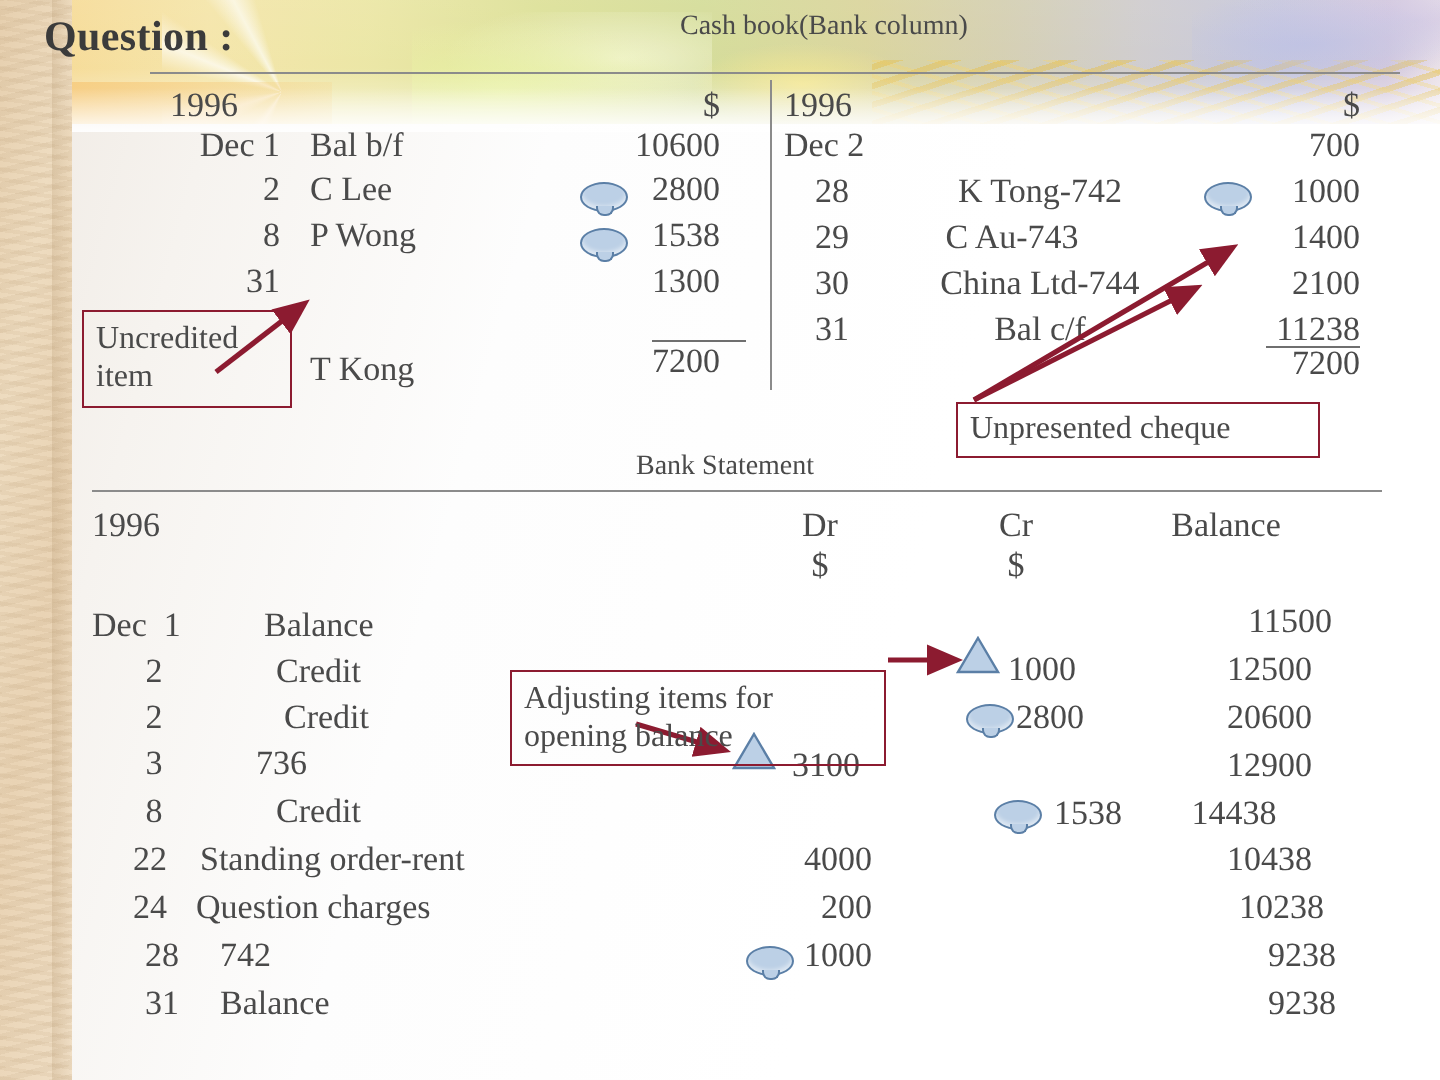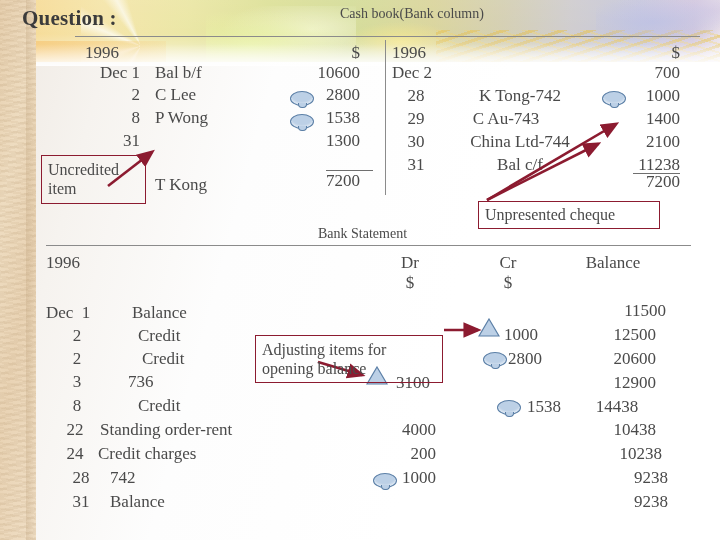--- a/index.html
+++ b/index.html
@@ -299,21 +299,21 @@
   <div class="oval" style="left:497px; top:400px;"></div>
   <div class="t" style="left:527px; top:397px;">1538</div>
   <div class="t r" style="left:578px; top:397px; width:78px;text-align:center;">14438</div>
 
   <div class="t c" style="left:56px; top:420px; width:38px;">22</div>
   <div class="t" style="left:100px; top:420px;">Standing order-rent</div>
   <div class="t r" style="left:384px; top:420px; width:52px;">4000</div>
   <div class="t r" style="left:578px; top:420px; width:78px;">10438</div>
 
   <div class="t c" style="left:56px; top:444px; width:38px;">24</div>
-  <div class="t" style="left:98px; top:444px;">Credit charges</div>
+  <div class="t" style="left:98px; top:444px;">Question charges</div>
   <div class="t r" style="left:384px; top:444px; width:52px;">200</div>
   <div class="t r" style="left:584px; top:444px; width:78px;">10238</div>
 
   <div class="t c" style="left:62px; top:468px; width:38px;">28</div>
   <div class="t" style="left:110px; top:468px;">742</div>
   <div class="oval" style="left:373px; top:473px;"></div>
   <div class="t r" style="left:384px; top:468px; width:52px;">1000</div>
   <div class="t r" style="left:590px; top:468px; width:78px;">9238</div>
 
   <div class="t c" style="left:62px; top:492px; width:38px;">31</div>

